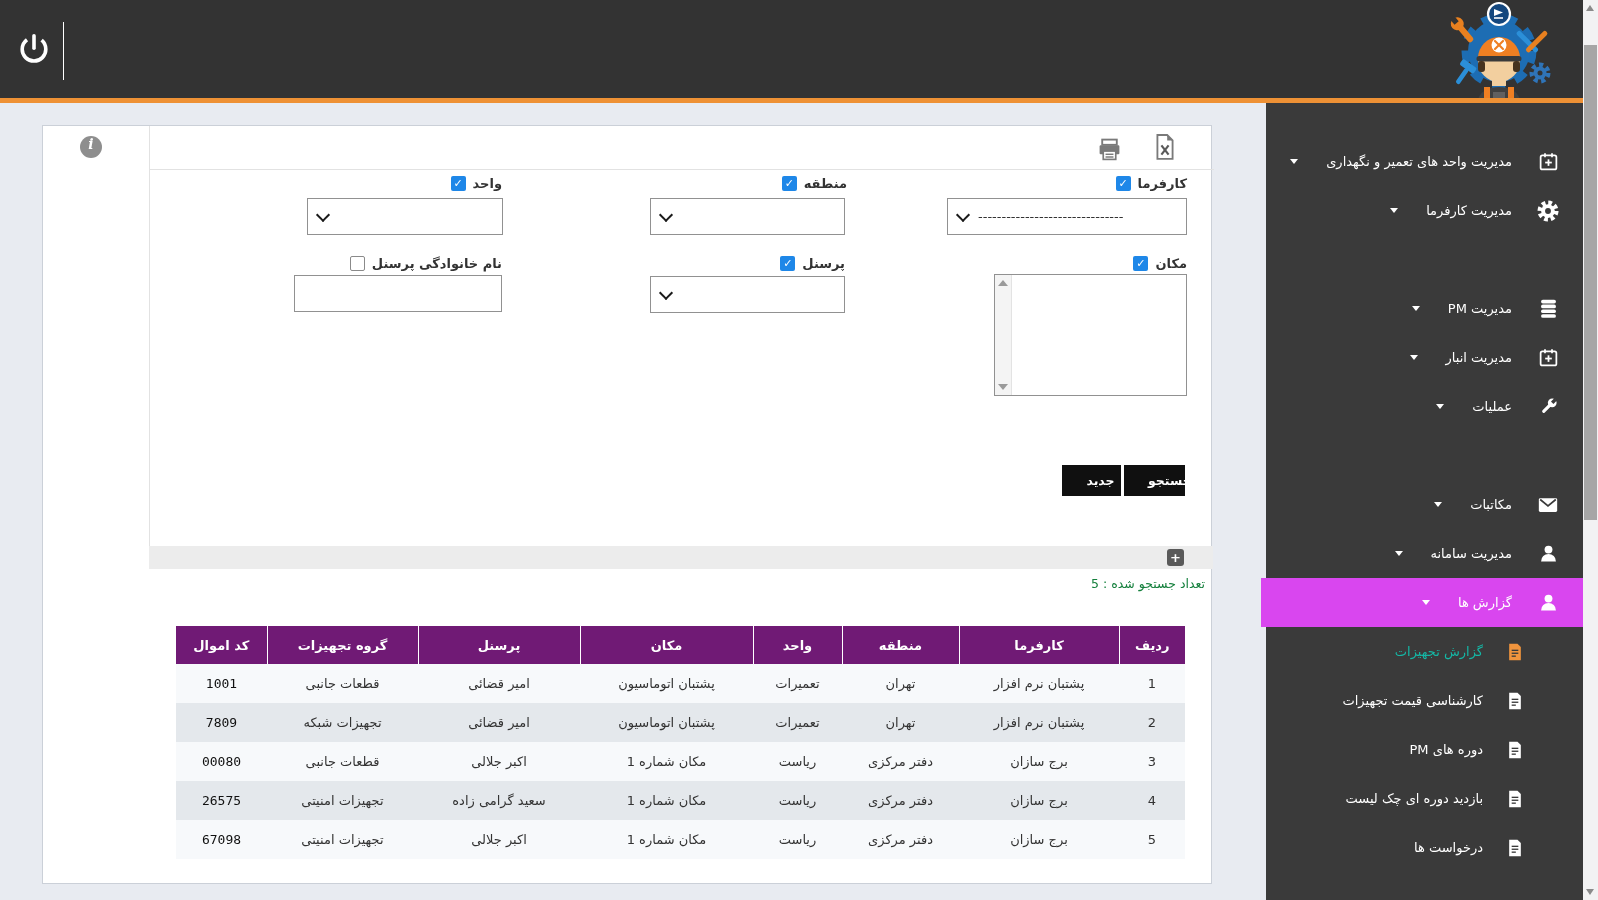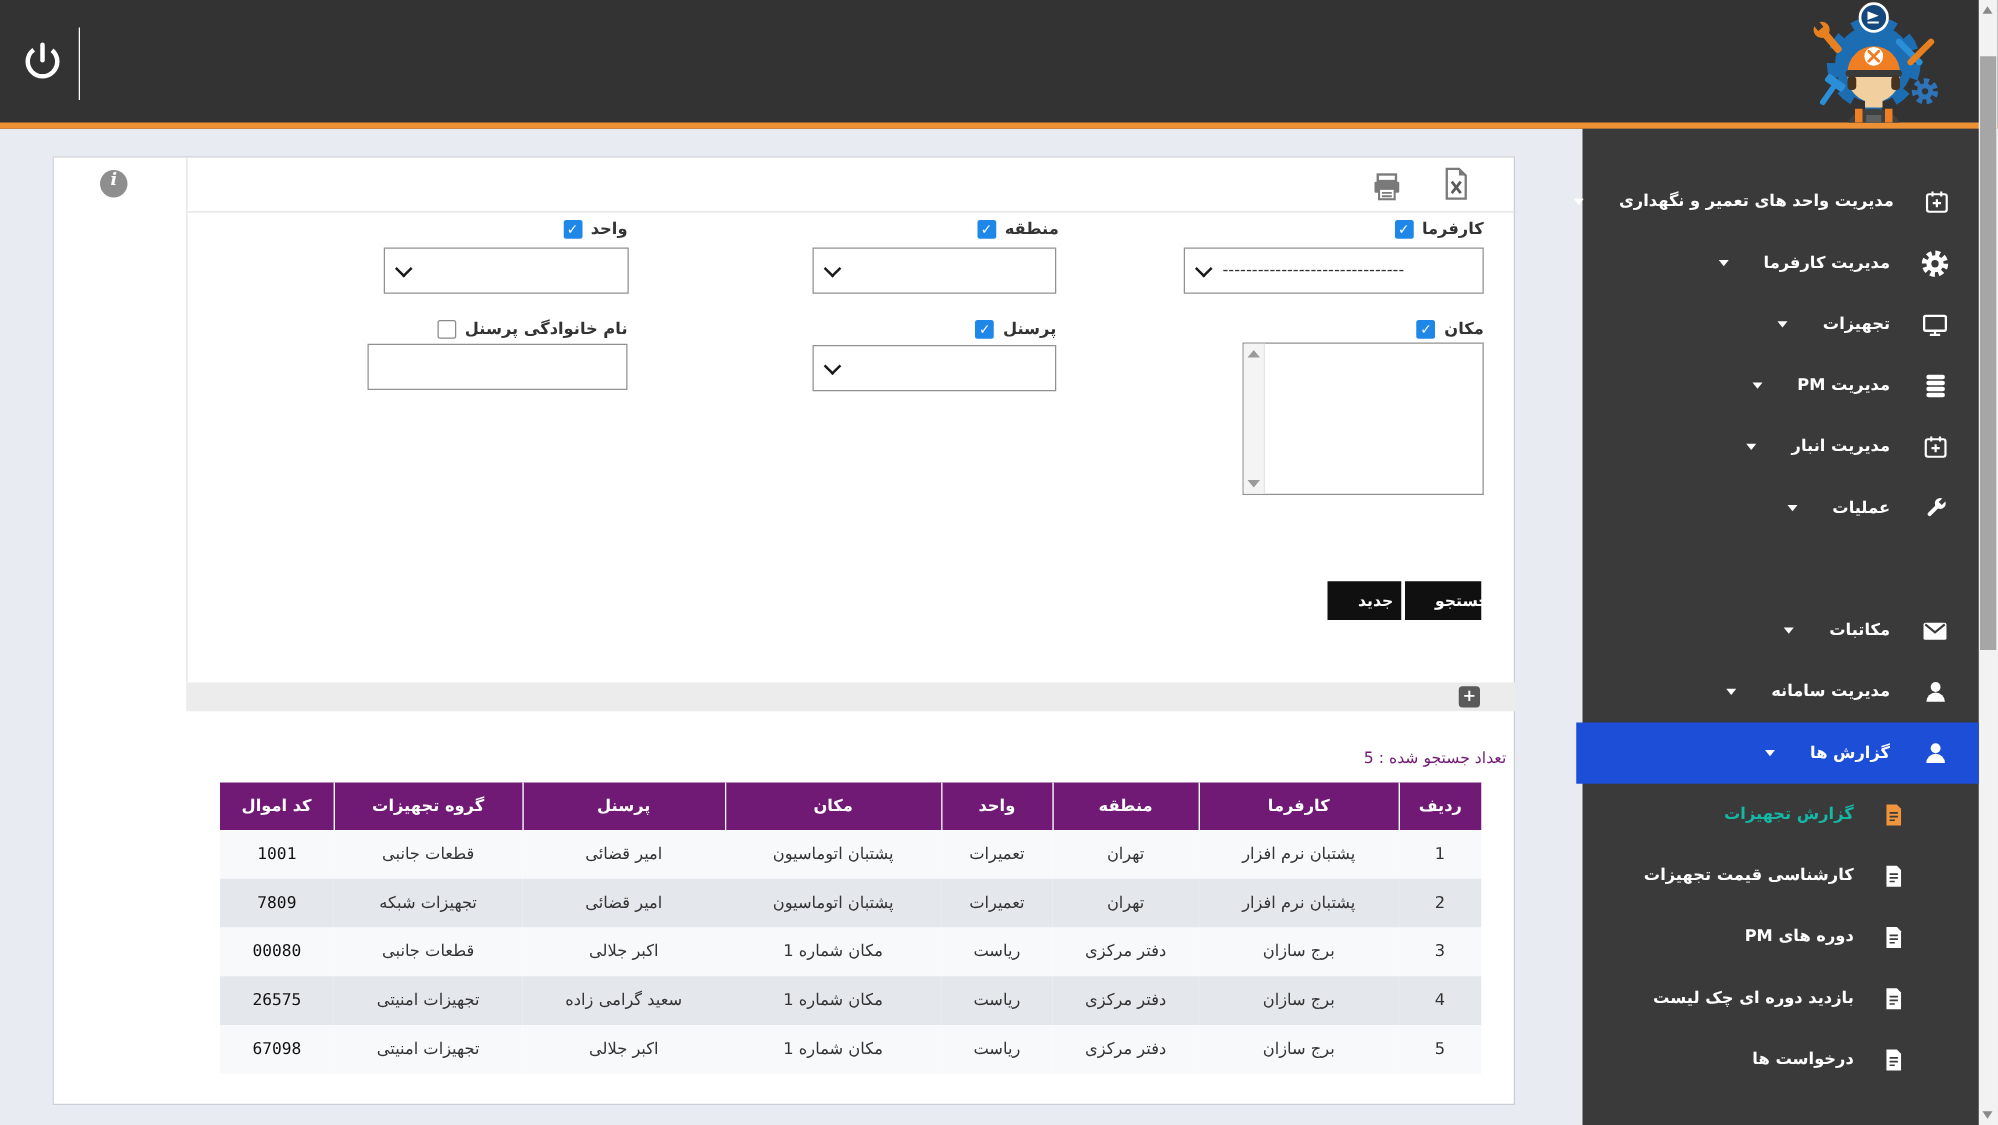--- a/index.html
+++ b/index.html
@@ -13,22 +13,22 @@
   
   .scrollbar{position:absolute;left:1583px;top:0;width:15px;height:900px;background:#f2f2f3;}
   .sb-thumb{position:absolute;left:1px;top:45px;width:13px;height:475px;background:#a6a6a6;}
   .sb-arrow{position:absolute;left:3px;width:0;height:0;border-left:4.5px solid transparent;border-right:4.5px solid transparent;}
   .sb-arrow.up{top:5px;border-bottom:6px solid #8a8a8a;}
   .sb-arrow.down{bottom:5px;border-top:6px solid #8a8a8a;}
   
   .sidebar{position:absolute;left:1266px;top:103px;width:317px;height:797px;background:#3a3a3a;}
   .nav-item{position:absolute;left:0;width:317px;height:49px;display:flex;align-items:center;
     justify-content:flex-end;padding-right:23px;box-sizing:border-box;cursor:pointer;}
-  .nav-item.active{left:-5px;width:322px;background:#1d4ed8;}
-  .nav-label{direction:rtl;color:#fff;font-size:13px;font-weight:700;white-space:nowrap;margin:0 24px 0 28px;}
+  .nav-item.active{left:-5px;width:322px;background:#d946ef;}
+  .nav-label{direction:rtl;color:#fff;font-size:13px;font-weight:400;white-space:nowrap;margin:0 24px 0 28px;}
   .caret{width:0;height:0;border-left:4.5px solid transparent;border-right:4.5px solid transparent;
     border-top:5.5px solid #ffffff;}
   .nav-ico{width:24px;display:flex;justify-content:center;align-items:center;}
   .nav-sub{position:absolute;left:0;width:317px;height:49px;display:flex;align-items:center;
     justify-content:flex-end;padding-right:56px;box-sizing:border-box;cursor:pointer;}
   .nav-sub .nav-label{margin:0 20px 0 0;}
   .nav-sub.active-sub .nav-label{color:#14b8a6;}
   
   .panel{position:absolute;left:42px;top:125px;width:1170px;height:759px;background:#ffffff;
     border:1px solid #cbd0d8;box-sizing:border-box;}
@@ -55,21 +55,21 @@
   .lb-scroll{position:absolute;left:0;top:0;bottom:0;width:16px;background:#f4f4f4;border-right:1px solid #e3e3e3;}
   .lb-arrow{position:absolute;left:3px;width:0;height:0;border-left:5px solid transparent;border-right:5px solid transparent;}
   .lb-arrow.up{top:5px;border-bottom:6px solid #9a9a9a;}
   .lb-arrow.down{bottom:5px;border-top:6px solid #9a9a9a;}
   .btn{position:absolute;height:31px;background:#101010;color:#fff;border:none;cursor:pointer;
     font:700 12.5px "DejaVu Sans",sans-serif;padding-left:24px;}
   
   .collapse-bar{position:absolute;left:106px;top:420px;width:1064px;height:23px;background:#ececec;}
   .add{position:absolute;right:29px;top:3px;width:17px;height:17px;background:#5a5a5a;border:none;
     border-radius:3px;color:#fff;font:700 13px "DejaVu Sans",sans-serif;line-height:15px;padding:0;cursor:pointer;}
-  .count{position:absolute;right:6px;top:472px;direction:rtl;font-size:12.5px;color:#701a75;}
+  .count{position:absolute;right:6px;top:450px;direction:rtl;font-size:12.5px;color:#15803d;}
   
   .tbl-wrap{position:absolute;left:133px;top:500px;}
   table.results{border-collapse:collapse;table-layout:fixed;width:1009px;}
   table.results th{background:#701a75;color:#fff;font-size:13px;font-weight:700;height:38px;
     border-left:1px solid #fff;padding:0;}
   table.results th:last-child{border-left:none;}
   table.results td{font-size:13px;color:#333;text-align:center;height:39px;padding:0;white-space:nowrap;}
   table.results tbody tr:nth-child(odd){background:#f7f9fb;}
   table.results tbody tr:nth-child(even){background:#e4e8ec;}
   table.results td:last-child{font-family:"DejaVu Sans Mono",monospace;font-size:13px;color:#111;}
@@ -158,31 +158,20 @@
     <span class="nav-label">مدیریت کارفرما</span>
     <span class="nav-ico">
       <svg viewBox="-12 -12 24 24" width="22" height="22">
         <circle r="9" fill="none" stroke="#fff" stroke-width="5" stroke-dasharray="4 3.07"></circle>
         <circle r="7.5" fill="#fff"></circle>
           <circle r="3.2" fill="#3a3a3a"></circle>
         </svg>
     </span>
   </div>
 
-  <div class="nav-item" style="top:132px">
-    <span class="caret"></span>
-    <span class="nav-label">تجهیزات</span>
-    <span class="nav-ico">
-      <svg viewBox="0 0 24 24" width="22" height="22" fill="none" stroke="#fff" stroke-width="2">
-        <rect x="2.5" y="4" width="19" height="13" rx="1.5"></rect>
-          <line x1="12" y1="17" x2="12" y2="20"></line>
-        <line x1="7.5" y1="20.7" x2="16.5" y2="20.7"></line>
-        </svg>
-    </span>
-  </div>
 
   <div class="nav-item" style="top:181px">
     <span class="caret"></span>
     <span class="nav-label">مدیریت PM</span>
     <span class="nav-ico">
       <svg viewBox="0 0 24 24" width="21" height="21" fill="#fff">
         <rect x="3.5" y="2" width="17" height="4.2" rx="2.1"></rect>
           <rect x="3.5" y="7.5" width="17" height="4.2" rx="2.1"></rect>
         <rect x="3.5" y="13" width="17" height="4.2" rx="2.1"></rect>
           <rect x="3.5" y="18.5" width="17" height="4.2" rx="2.1"></rect>

